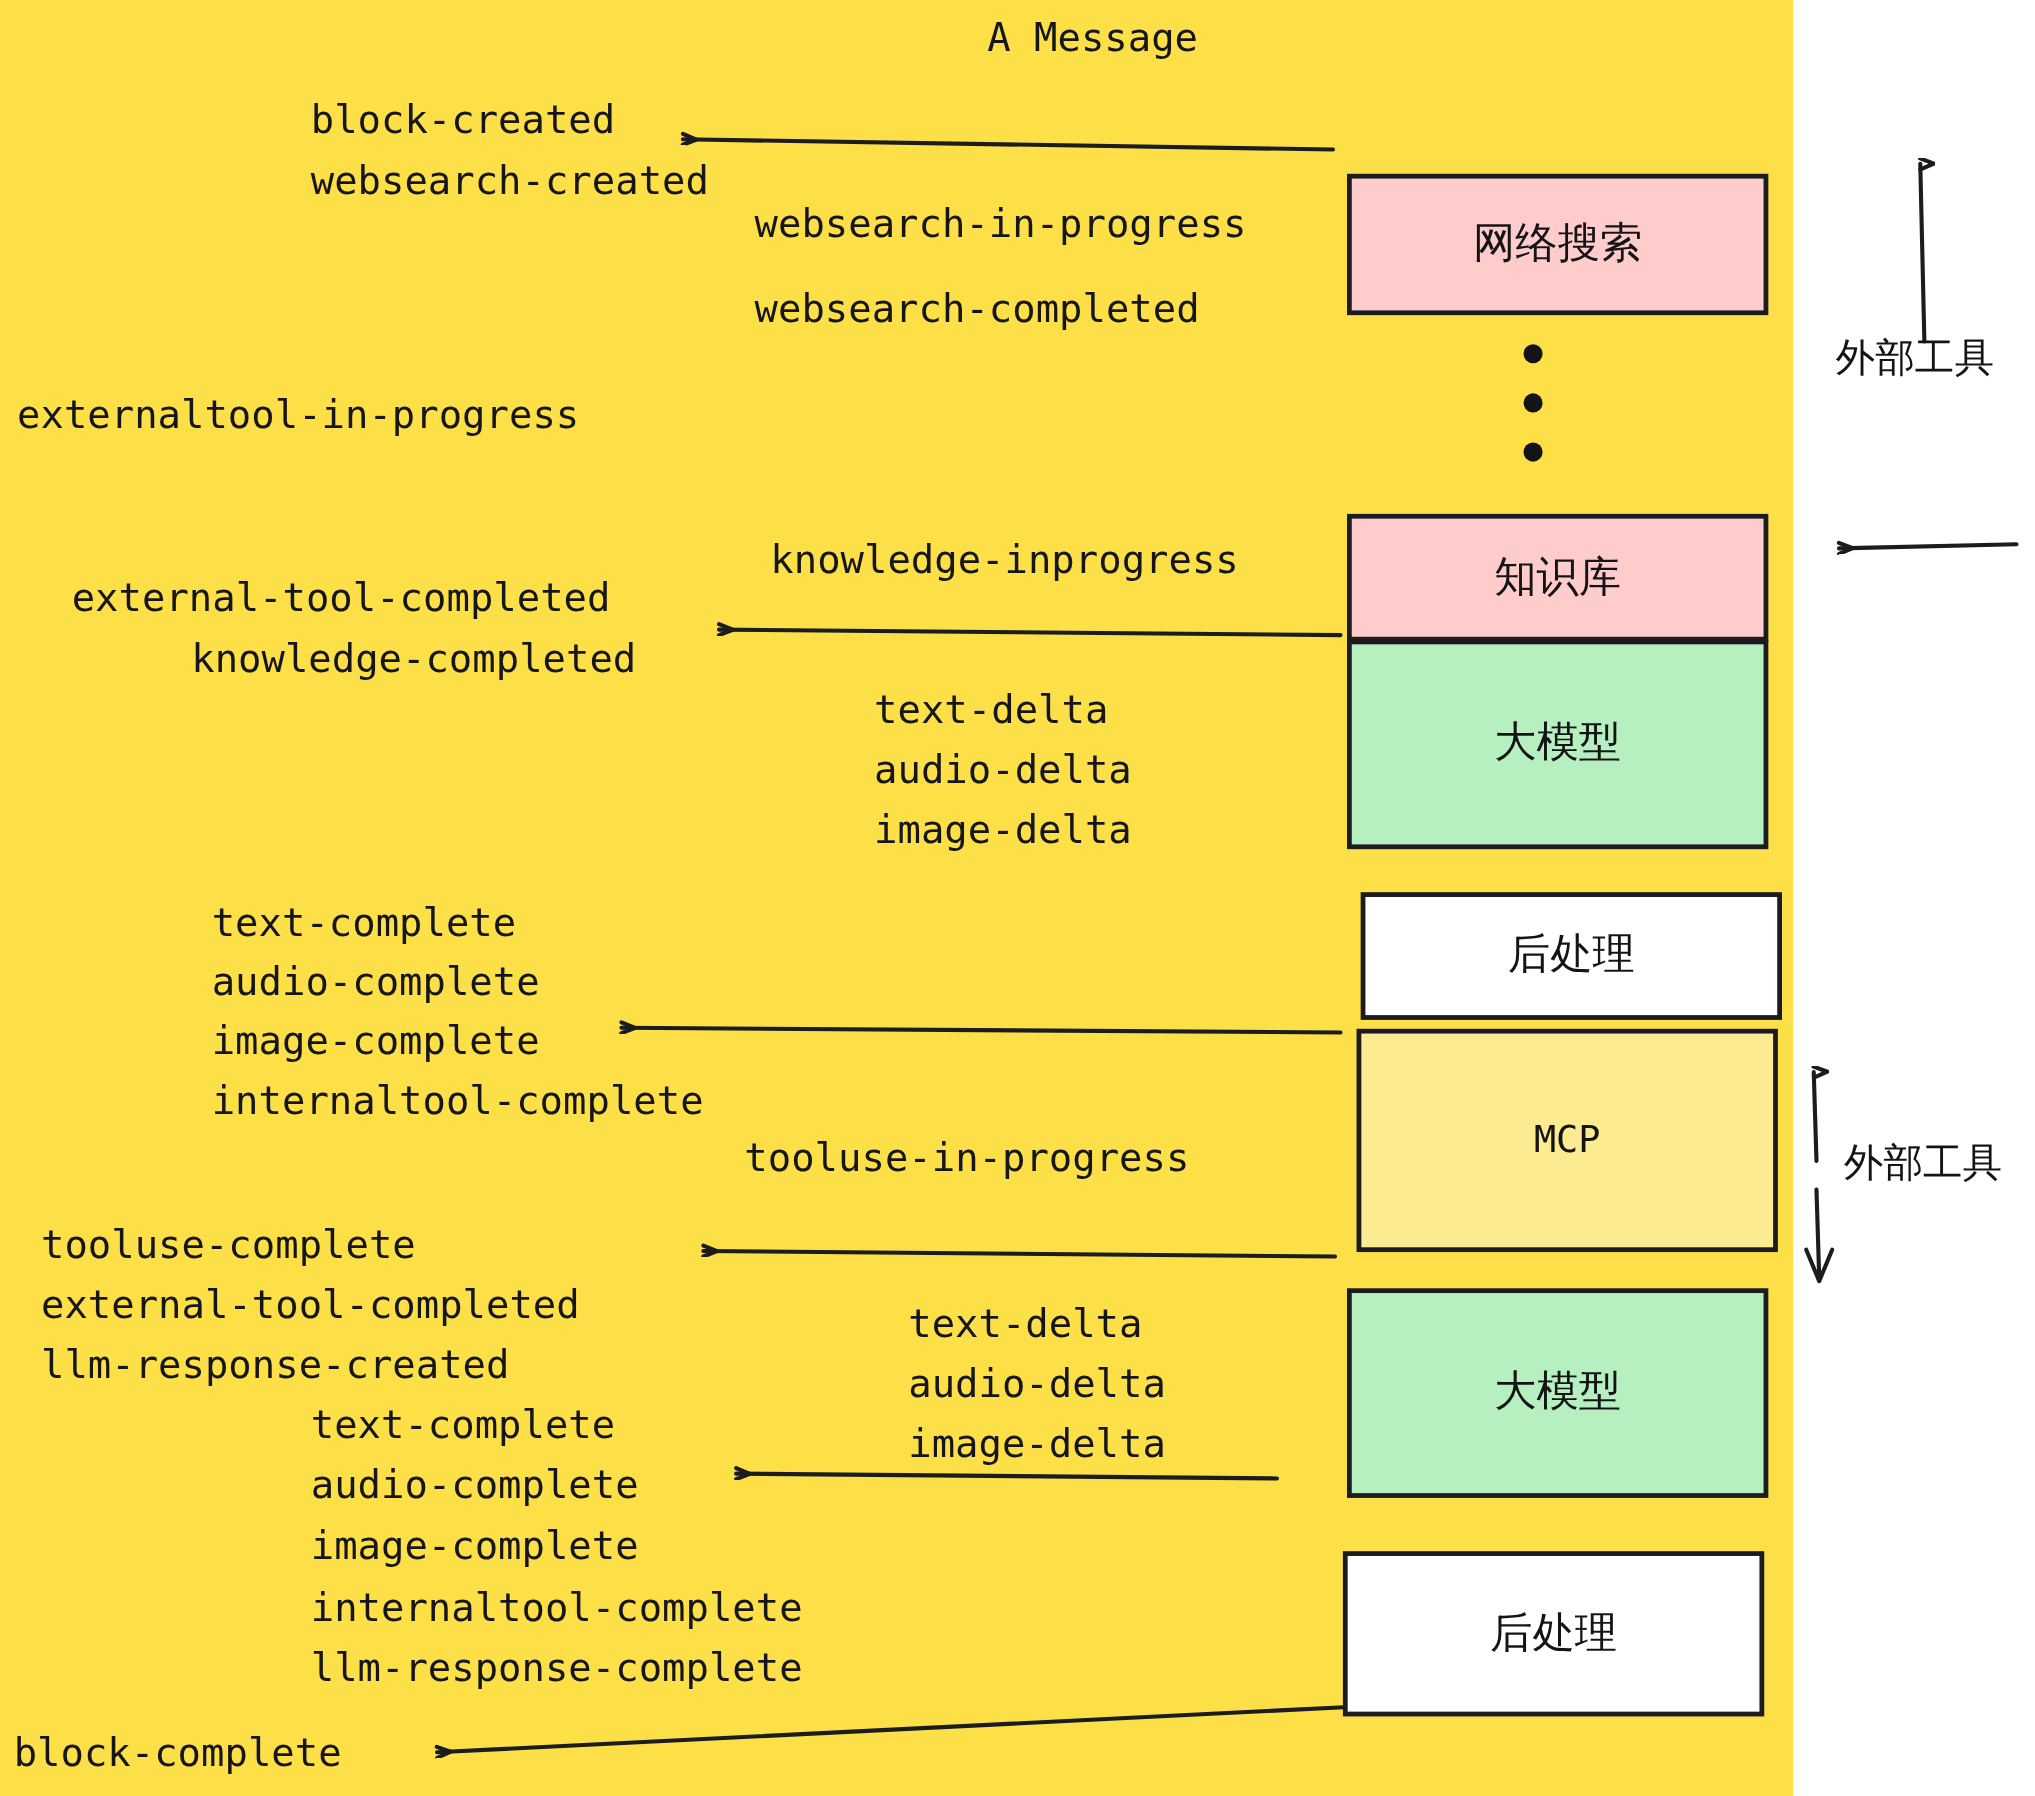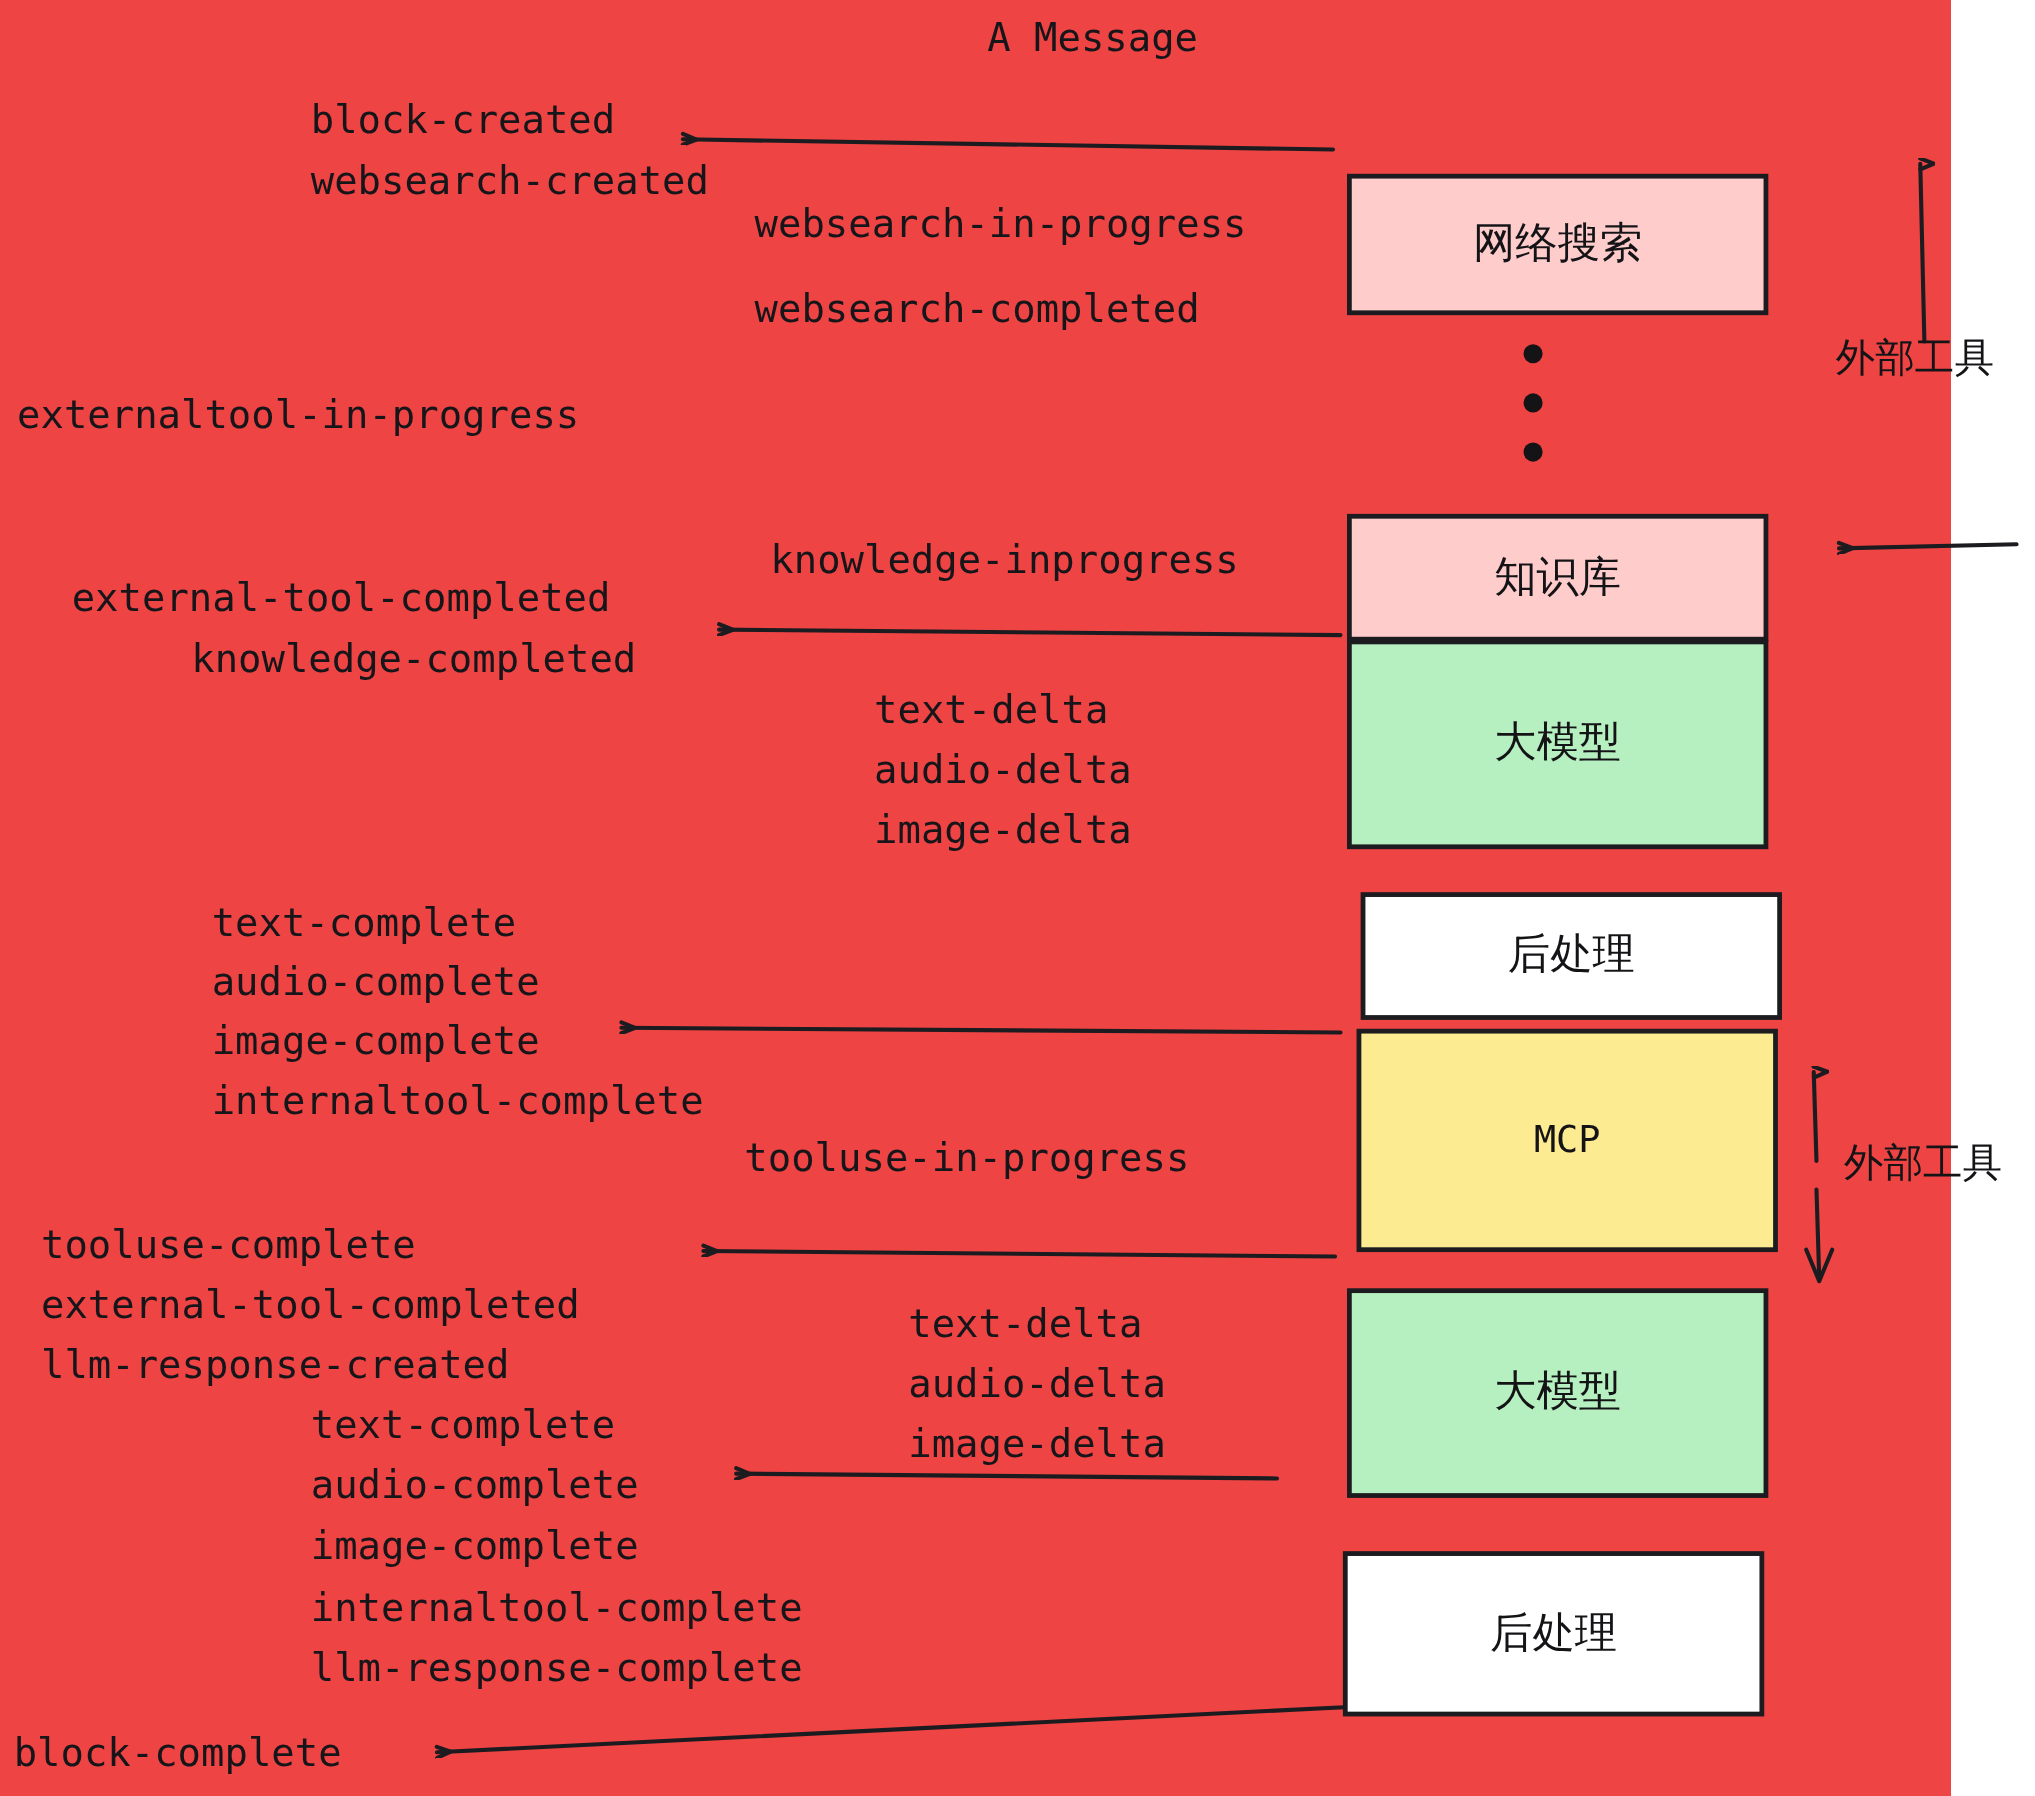--- a/index.html
+++ b/index.html
@@ -1,18 +1,18 @@
 <!DOCTYPE html>
 <html style="font-size:11px"><head>
 <meta charset="utf-8">
 <style>
   html,body{margin:0;padding:0;background:#ffffff;}
   body{width:2035px;height:1796px;overflow:hidden;
        font-family:"DejaVu Sans Mono","Liberation Mono",monospace;}
-  #stage{position:relative;width:1951px;height:1796px;background:#ef4444;}
+  #stage{position:relative;width:1793px;height:1796px;background:#fde047;}
   svg#diagram{position:absolute;left:0;top:0;width:2035px;height:1796px;}
 
   .evt{font-family:"DejaVu Sans Mono","Liberation Mono",monospace;
        font-size:57px;fill:#16161a;dominant-baseline:middle;}
   .title{font-family:"DejaVu Sans Mono","Liberation Mono",monospace;
          font-size:57px;fill:#16161a;text-anchor:middle;dominant-baseline:middle;}
   .boxlabel{font-family:"DejaVu Sans","Liberation Sans",sans-serif;
             font-size:62px;fill:#141417;text-anchor:middle;dominant-baseline:middle;}
   .boxlabel.small{font-size:54px;
             font-family:"DejaVu Sans Mono","Liberation Mono",monospace;}

